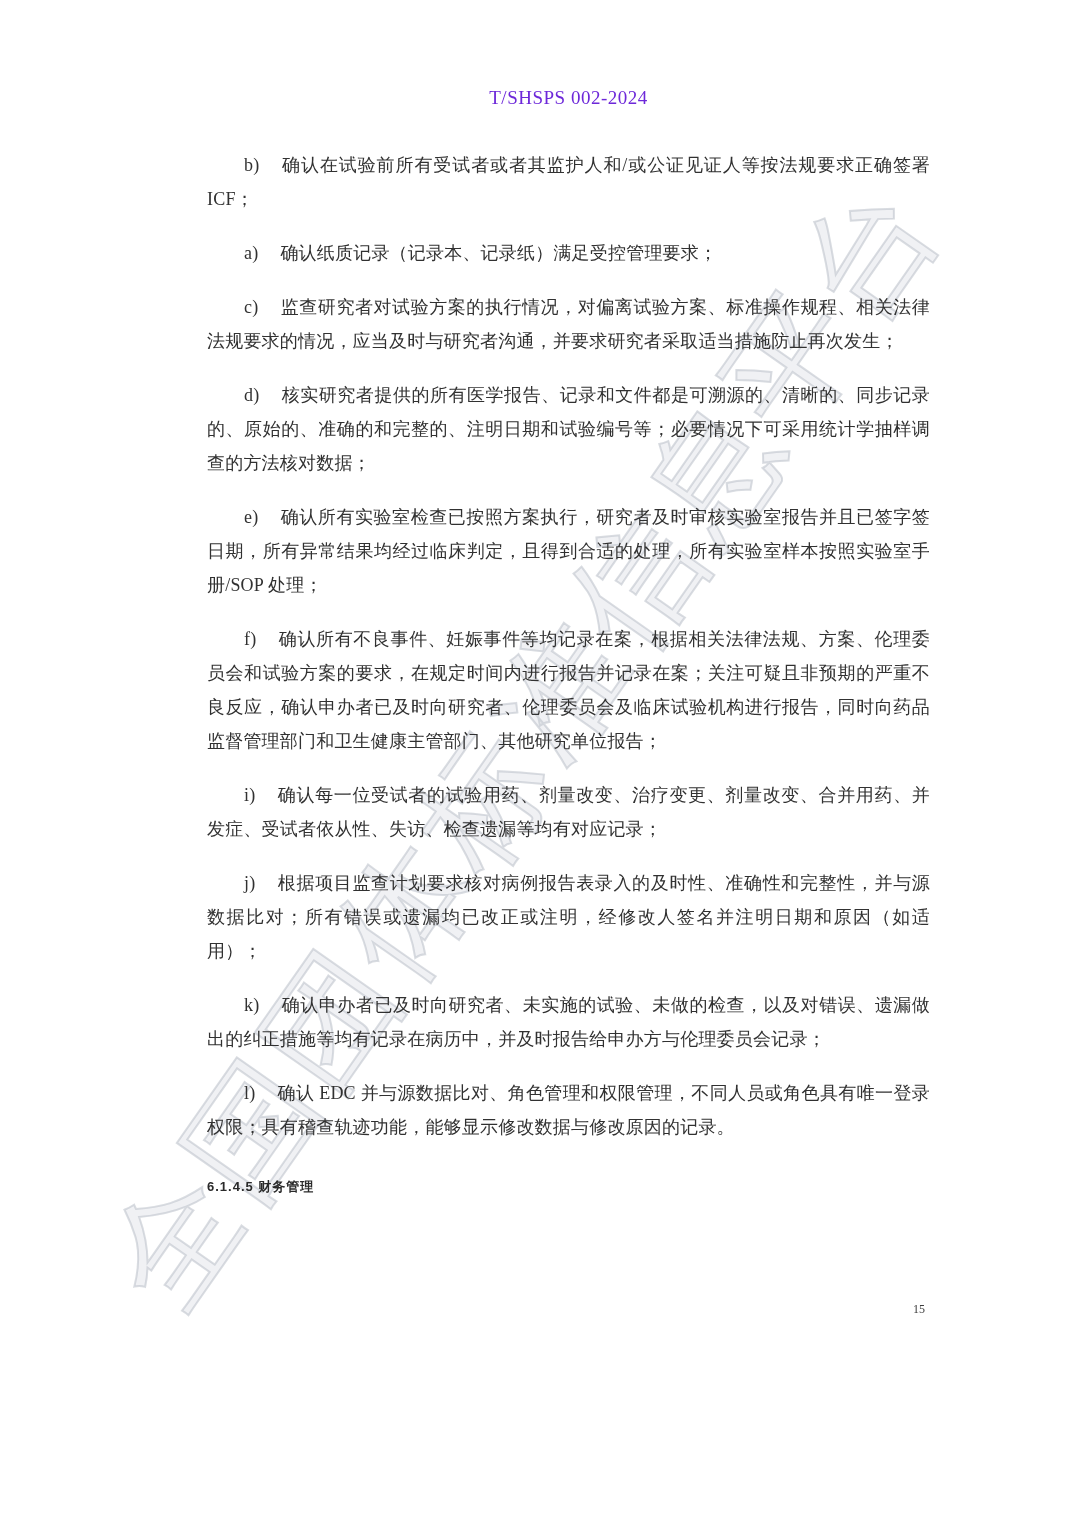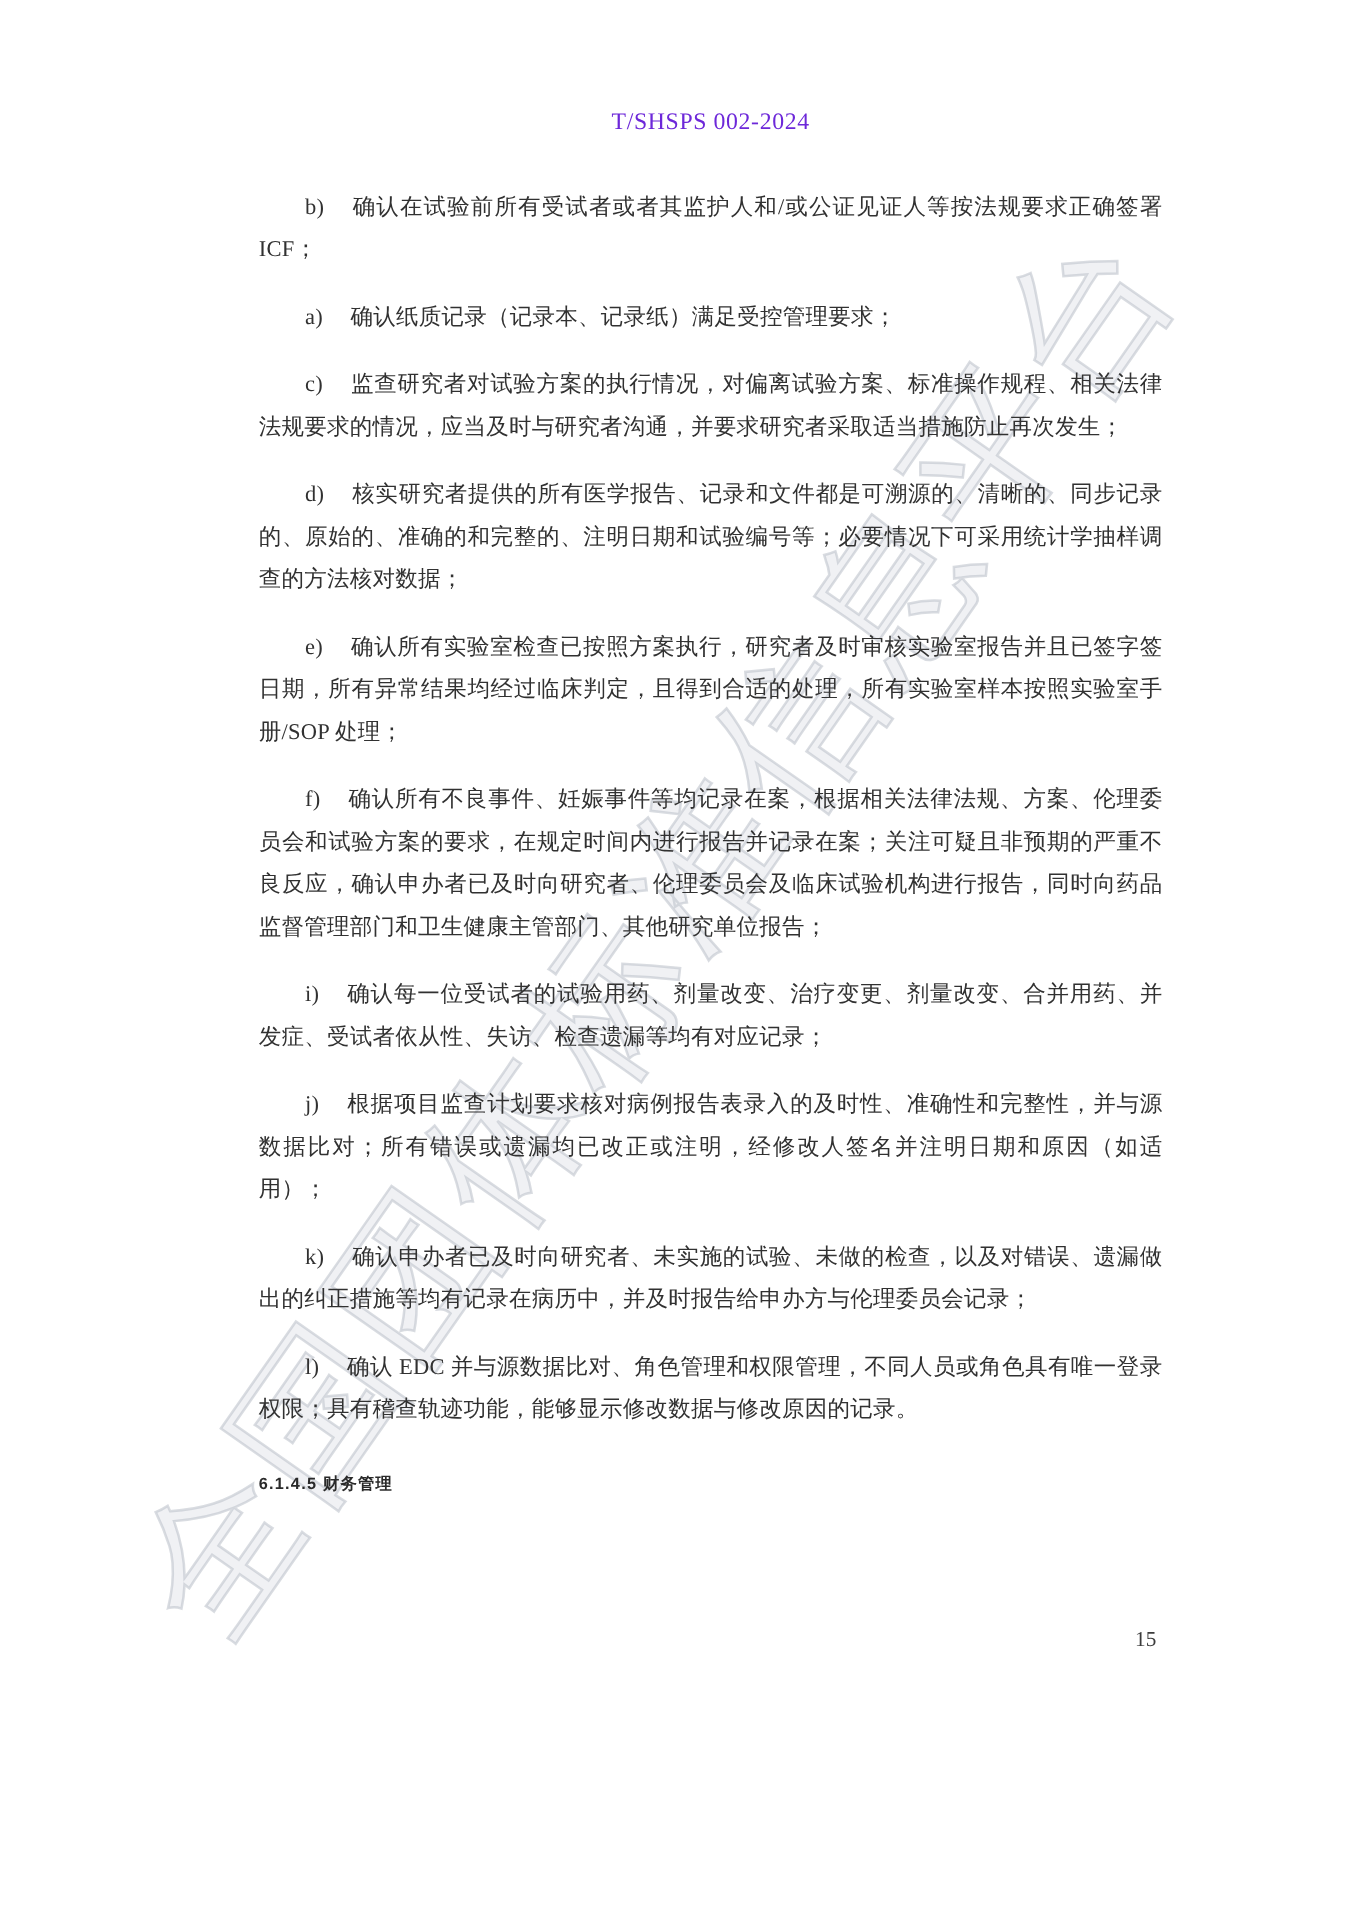--- a/index.html
+++ b/index.html
@@ -68,21 +68,21 @@
     font-weight: 600;
     font-size: 13px;
     line-height: 26px;
     color: #2a2a2a;
     letter-spacing: 1px;
   }
   .page-number {
     position: absolute;
     top: 1302px;
     right: 155px;
-    font-size: 17px;
+    font-size: 12px;
     color: #3c3c3c;
     z-index: 1;
   }
 </style>
 </head>
 <body>
 
 <div class="page">
 
   <div class="watermark">全国团体标准信息平台</div>

